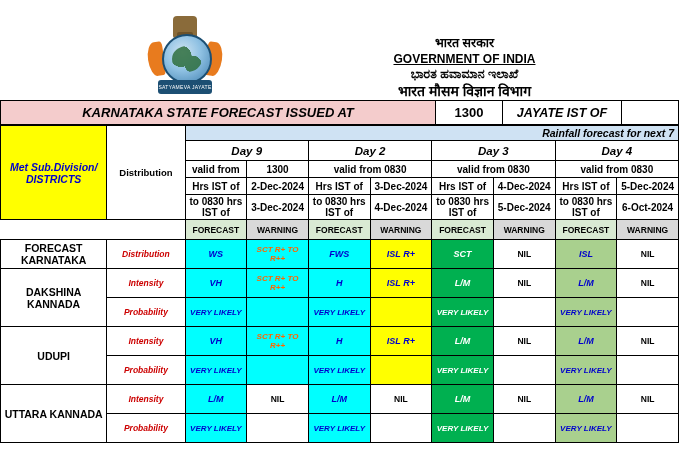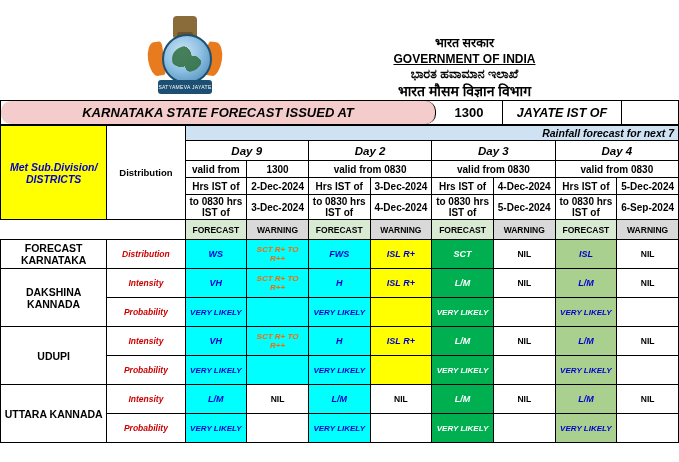--- a/index.html
+++ b/index.html
@@ -49,21 +49,21 @@
   .emblem .wing-r{right:-8px;border-radius:20% 60% 60% 20%;transform:rotate(8deg);}
   .emblem .ribbon{
     position:absolute;left:2px;top:64px;width:54px;height:14px;background:#1c4f73;border-radius:3px;
     color:#fff;font-size:5px;display:flex;align-items:center;justify-content:center;letter-spacing:.3px;
   }
 
   
   .titleband{display:flex;border:1px solid #000;border-left:1px solid #000;height:23px;margin:0 0 0 0;}
   .tb-main{
     flex:1;background:#f4cccc;display:flex;align-items:center;justify-content:center;
-    font-weight:bold;font-style:italic;font-size:13px;border-right:1px solid #000;border-radius:10px;
+    font-weight:bold;font-style:italic;font-size:13px;border-right:1px solid #000;
   }
   .tb-time{width:66px;display:flex;align-items:center;justify-content:center;font-weight:bold;font-size:13px;border-right:1px solid #000;background:#fff;}
   .tb-hrs{width:118px;display:flex;align-items:center;justify-content:center;font-weight:bold;font-style:italic;font-size:12.5px;border-right:1px solid #000;background:#fff;}
   .tb-end{width:56px;background:#fff;}
 
   
   table{border-collapse:collapse;width:679px;table-layout:fixed;}
   td,th{border:1px solid #000;text-align:center;vertical-align:middle;font-size:8.5px;}
   .c1{width:106px;}
   .c2{width:78px;}
@@ -172,21 +172,21 @@
       </tr>
 
       <tr>
         <td class="valid">to 0830 hrs IST of</td>
         <td class="valid">3-Dec-2024</td>
         <td class="valid">to 0830 hrs IST of</td>
         <td class="valid">4-Dec-2024</td>
         <td class="valid">to 0830 hrs IST of</td>
         <td class="valid">5-Dec-2024</td>
         <td class="valid">to 0830 hrs IST of</td>
-        <td class="valid">6-Sep-2024</td>
+        <td class="valid">6-Oct-2024</td>
       </tr>
 
       <tr>
         <td style="border:none;background:#fff;"></td>
         <td style="border:none;background:#fff;"></td>
         <td class="fc-head">FORECAST</td>
         <td class="wn-head">WARNING</td>
         <td class="fc-head">FORECAST</td>
         <td class="wn-head">WARNING</td>
         <td class="fc-head">FORECAST</td>

